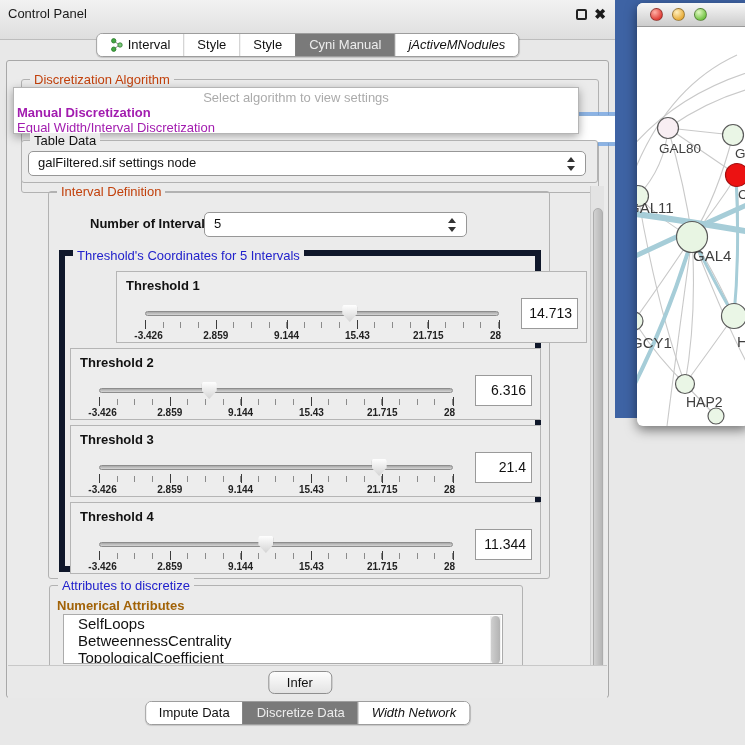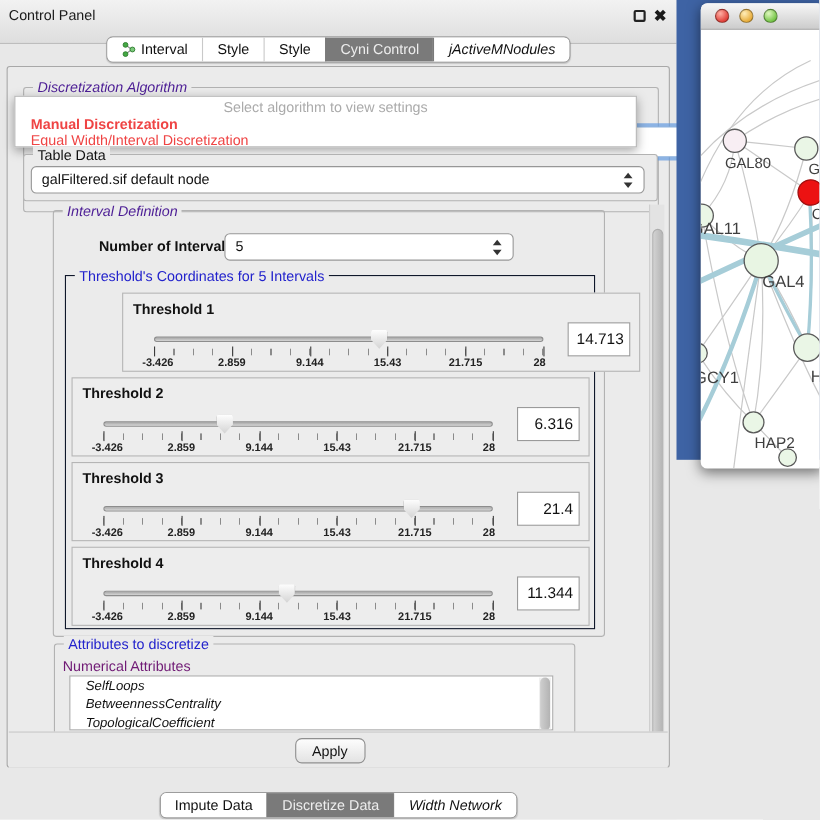--- a/index.html
+++ b/index.html
@@ -12,69 +12,69 @@
   .win-btns { position:absolute; right:9px; top:0; height:28px; display:flex; align-items:center; gap:7px; }
   .float-btn { width:11px; height:11px; border:2px solid #222; border-radius:2px; display:inline-block; }
   .close-btn { font-size:14px; font-weight:bold; color:#1a1a1a; line-height:11px; }
 
   .seg-tabs { position:absolute; display:flex; background:#fff; border:1px solid #9d9d9d; border-radius:6px; overflow:hidden; height:24px; box-shadow:0 1px 1px rgba(0,0,0,.15); }
   .seg { font-size:13px; color:#111; line-height:22px; padding:0 13px; border-left:1px solid #c9c9c9; display:flex; align-items:center; gap:5px; background:#fff; white-space:nowrap; }
   .seg:first-child { border-left:none; }
   .seg.selected { background:#7a7a7a; color:#ededed; border-left-color:#7a7a7a; }
   .seg.selected + .seg { border-left-color:#7a7a7a;font-style:italic; }
   .top-tabs { top:33px; left:50%; transform:translateX(-50%); }
-  .bottom-tabs { top:720px; left:50%; transform:translateX(-50%); }
+  .bottom-tabs { top:701px; left:50%; transform:translateX(-50%); }
 
   .cp-content { position:absolute; left:6px; top:60px; width:603px; height:638px; background:#ebebeb; border:1px solid #a8a8a8; border-radius:3px; }
 
   .group { position:absolute; border:1px solid #b2b2b2; border-radius:3px; }
   .gtitle { position:absolute; top:-8px; left:8px; background:#ebebeb; padding:0 4px; font-size:13px; white-space:nowrap; }
-  .green { color:#4c1d95;font-style:italic; }
+  .green { color:#c2410c; }
   .bluet { color:#2222cc; }
 
   
   .algo-group { left:14px; top:18px; width:578px; height:114px; }
   .algo-combo { position:absolute; left:22px; top:35px; width:576px; height:28px; background:#fff; border:1px solid #8fb3dd; border-radius:5px; box-shadow:0 0 0 3px rgba(100,155,225,.7); }
   .popup { position:absolute; left:6px; top:26px; width:566px; height:47px; background:#fff; border:1px solid #b5b5b5; box-shadow:0 3px 9px rgba(0,0,0,.35); z-index:5; }
   .popup .hint { text-align:center; color:#ababab; font-size:13px; padding-top:2px; }
-  .popup .opt { font-size:13px; color:#ef4444; padding-left:14px; line-height:15px; }
+  .popup .opt { font-size:13px; color:#a21caf; padding-left:3px; line-height:15px; }
   .popup .opt.bold { font-weight:bold; }
 
   
   .tdata-group { left:14px; top:79px; width:577px; height:43px; z-index:6; }
   .tdata-group .gtitle { background:#ebebeb; }
   .combo { position:absolute; background:#fff; border:1px solid #979797; border-radius:5px; font-size:13px; color:#111; }
   .combo .cval { padding-left:9px; line-height:22px; display:block; }
   .spin { position:absolute; right:9px; top:50%; transform:translateY(-50%); width:9px; height:14px; }
   .spin:before, .spin:after { content:""; position:absolute; left:0; border-left:4.5px solid transparent; border-right:4.5px solid transparent; }
   .spin:before { top:0; border-bottom:5px solid #333; }
   .spin:after { bottom:0; border-top:5px solid #333; }
   .tdata-combo { left:21px; top:90px; width:558px; height:25px; z-index:6; }
 
   
   .interval-group { left:41px; top:130px; width:502px; height:388px; }
   .num-label { position:absolute; left:41px; top:24px; font-size:13px; font-weight:bold; color:#111; }
   .num-combo { left:155px; top:20px; width:263px; height:25px; }
-  .thresh-group { position:absolute; left:10px; top:58px; width:482px; height:322px; border:1px solid #0f172a; }
+  .thresh-group { position:absolute; left:10px; top:58px; width:482px; height:322px; border:6px solid #0f172a; }
   .thresh-group > .gtitle { font-size:13px; }
   .tbox { position:absolute; left:5px; width:471px; height:72px; border:1px solid #b5b5b5; background:#ededed; }
   .tbox .tlab { position:absolute; left:9px; top:6px; font-size:13px; font-weight:bold; color:#111; }
   .slider { position:absolute; left:28px; top:36px; width:354px; height:34px; }
   .track { position:absolute; left:0; top:3px; width:100%; height:5px; border:1px solid #8d8d8d; border-radius:4px; background:linear-gradient(#a8a8a8,#d6d6d6); }
   .thumb { position:absolute; top:-3px; width:15px; height:17px; margin-left:-7px; background:linear-gradient(#fefefe,#d4d4d4); clip-path:polygon(8% 0,92% 0,100% 12%,100% 52%,50% 100%,0 52%,0 12%); filter:drop-shadow(0 0 1px #777); }
   .minor-ticks { position:absolute; left:0; top:14px; width:100%; height:6px; background-image:repeating-linear-gradient(to right,#6a6a6a 0,#6a6a6a 1px,transparent 1px,transparent 17.65px); opacity:.75; }
   .mtick { position:absolute; top:12px; width:1px; height:9px; background:#3c3c3c; }
   .tlabel { position:absolute; top:22px; transform:translateX(-50%); font-size:10px; font-weight:bold; color:#222; white-space:nowrap; }
   .valbox { position:absolute; right:8px; top:26px; width:57px; height:31px; background:#fff; border:1px solid #9a9a9a; font-size:14px; color:#111; text-align:right; line-height:29px; padding-right:5px; }
 
   
   .attr-group { left:42px; top:524px; width:474px; height:88px; }
-  .attr-sub { position:absolute; left:50px; top:537px; font-size:13px; font-weight:normal; color:#701a75; }
+  .attr-sub { position:absolute; left:50px; top:537px; font-size:13px; font-weight:bold; color:#a16207; }
   .attr-list { position:absolute; left:56px; top:553px; width:440px; height:50px; background:#fff; border:1px solid #ababab; overflow:hidden; }
-  .attr-item { font-size:12px; color:#111; padding-left:14px; line-height:17px; white-space:nowrap;font-style:italic; }
+  .attr-item { font-size:15px; color:#111; padding-left:14px; line-height:17px; white-space:nowrap; }
   .attr-scroll { position:absolute; right:1px; top:1px; width:11px; height:48px; background:#f0f0f0; }
   .attr-scroll .thumb-v { position:absolute; left:1px; top:0; width:9px; height:48px; border-radius:5px; background:linear-gradient(90deg,#cfcfcf,#b3b3b3); }
 
   .south-bar { position:absolute; left:1px; top:604px; width:599px; height:33px; background:#e9e9e9; border-top:1px solid #c8c8c8; z-index:4; }
   .apply-btn { position:absolute; left:50%; top:5px; transform:translateX(-62%); width:64px; height:23px; background:linear-gradient(#fdfdfd,#e3e3e3); border:1px solid #8f8f8f; border-radius:6px; font-size:13px; color:#111; font-family:"Liberation Sans",sans-serif; }
 
   .v-scrollbar { position:absolute; left:583px; top:125px; width:14px; height:510px; background:#e3e3e3; border-left:1px solid #cfcfcf; }
   .v-scrollbar .thumb-v { position:absolute; left:2px; top:22px; width:10px; height:470px; border-radius:5px; background:linear-gradient(90deg,#d2d2d2,#b6b6b6); border:1px solid #adadad; }
 
   
@@ -115,21 +115,21 @@
         </svg>
         <span>Interval</span>
       </div>
       <div class="seg">
           <span>Style</span>
         </div>
       <div class="seg">
           <span>Style</span>
         </div>
       <div class="seg selected">
-          <span>Cyni Control</span>
+          <span>Cyni Manual</span>
         </div>
       <div class="seg">
           <span>jActiveMNodules</span>
         </div>
     </div>
 
     <div class="cp-content">
 
       <div class="group algo-group">
         <span class="gtitle green">Discretization Algorithm</span>
@@ -139,21 +139,21 @@
       <div class="popup">
         <div class="hint">Select algorithm to view settings</div>
         <div class="opt bold">Manual Discretization</div>
         <div class="opt">Equal Width/Interval Discretization</div>
       </div>
 
       <div class="group tdata-group" style="background:#ebebeb;">
         <span class="gtitle" style="color:#111;">Table Data</span>
       </div>
       <div class="combo tdata-combo">
-        <span class="cval">galFiltered.sif default node</span>
+        <span class="cval">galFiltered.sif settings node</span>
         <span class="spin"></span>
       </div>
 
       <div class="group interval-group">
         <span class="gtitle green">Interval Definition</span>
         <span class="num-label">Number of Intervals</span>
         <div class="combo num-combo">
           <span class="cval">5</span>
           <span class="spin"></span>
         </div>
@@ -259,21 +259,21 @@
       <div class="attr-list">
         <div class="attr-item">SelfLoops</div>
         <div class="attr-item">BetweennessCentrality</div>
         <div class="attr-item">TopologicalCoefficient</div>
         <div class="attr-scroll">
             <div class="thumb-v"></div>
           </div>
       </div>
 
       <div class="south-bar">
-        <button class="apply-btn">Apply</button>
+        <button class="apply-btn">Infer</button>
       </div>
 
       <div class="v-scrollbar">
           <div class="thumb-v"></div>
         </div>
     </div>
 
     <div class="seg-tabs bottom-tabs">
       <div class="seg">
           <span>Impute Data</span>

